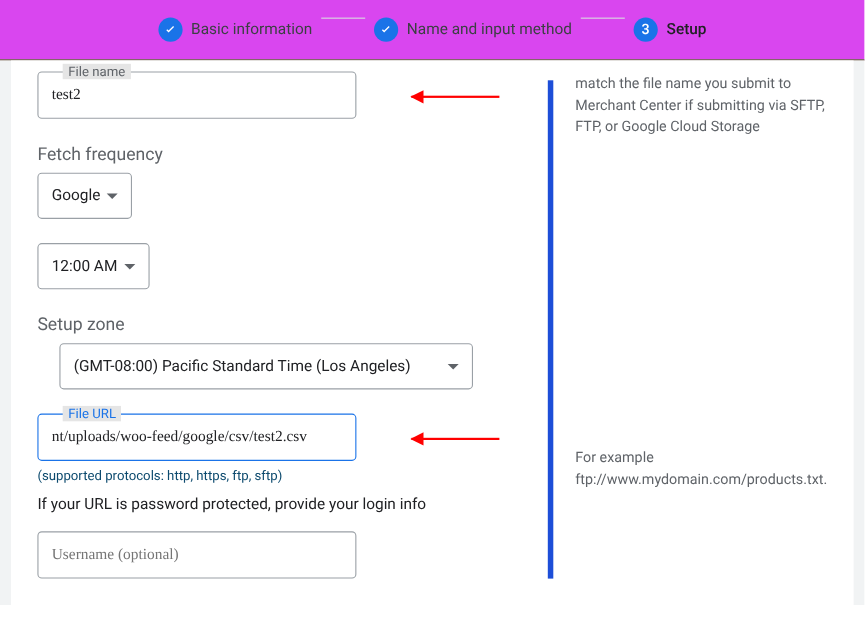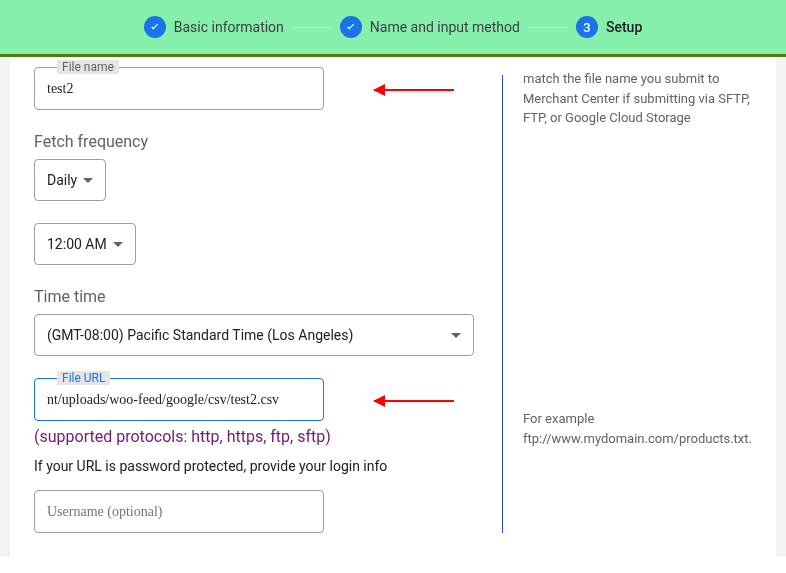--- a/index.html
+++ b/index.html
@@ -7,26 +7,26 @@
     font-family: 'Google Sans', Roboto, Arial, sans-serif;
     background: #fff;
     font-size: 14px;
     color: #202124;
     width: 786px;
     height: 573px;
     overflow: hidden;
   }
   .stepper {
     display: flex;
-    align-items: center;
+    align-items: flex-start;
     justify-content: center;
     padding: 16px 0;
     gap: 8px;
-    background: #86efac;
-    border-bottom: 3px solid #4d7c0f;
+    background: #d946ef;
+    border-bottom: 1px solid #4d7c0f;
   }
   .step { display: flex; align-items: center; gap: 8px; }
   .step-circle {
     width: 22px; height: 22px; border-radius: 50%;
     background: #1a73e8; color: #fff;
     display: flex; align-items: center; justify-content: center;
     font-size: 13px; font-weight: 500;
   }
   .step-circle svg { width: 14px; height: 14px; fill: #fff; }
   .step-label { font-size: 14px; color: #3c4043; }
@@ -37,21 +37,21 @@
     background: #f1f3f4;
     padding: 0 10px;
   }
   .panel {
     background: #fff;
     padding: 10px 24px 24px 24px;
     display: flex;
     gap: 0;
   }
   .left-col { width: 500px; }
-  .right-col { flex: 1; padding-left: 20px; border-left: 1px solid #1d4ed8; margin-top: 8px; }
+  .right-col { flex: 1; padding-left: 20px; border-left: 5px solid #1d4ed8; margin-top: 8px; }
 
   .form-group { margin-bottom: 22px; position: relative; }
   .field-label {
     font-size: 16px; color: #5f6368; margin-bottom: 8px; display:block;
   }
   .outlined {
     position: relative;
     border: 1px solid #9aa0a6;
     border-radius: 4px;
     padding: 12px 12px;
@@ -72,26 +72,26 @@
   .select-box {
     border: 1px solid #9aa0a6; border-radius: 4px;
     padding: 12px 12px; background:#fff;
     display: inline-flex; align-items:center; gap:6px;
     font-size: 14px; cursor:pointer;
   }
   .select-box .caret {
     width:0;height:0;border-left:5px solid transparent;
     border-right:5px solid transparent;border-top:5px solid #5f6368;
   }
-  .wide { width: 440px; justify-content: space-between; }
+  .wide { width: 376px; justify-content: space-between; margin-left: 20px; }
   .helper-text {
     font-size: 13px; color: #5f6368; line-height: 1.5;
   }
   .supported {
-    font-size: 16px; color: #701a75; margin: 4px 0 12px 0;
+    font-size: 12px; color: #0c4a6e; margin: 4px 0 12px 0;
   }
   .pw-note { font-size: 14px; color: #202124; margin-bottom: 16px; }
 
   .arrow {
     position: absolute;
     width: 80px; height: 2px; background:#ff0000;
     top: 50%;
   }
   .arrow::before {
     content:'';position:absolute;left:-1px;top:-5px;
@@ -141,34 +141,34 @@
         <div class="outlined filename-group">
           <span class="float-label">File name</span>
           <input type="text" value="test2" style="">
         </div>
         <div class="arrow arrow1"></div>
       </div>
 
       <div class="form-group">
         <span class="field-label">Fetch frequency</span>
         <div class="select-box">
-          <span>Daily</span>
+          <span>Google</span>
           <span class="caret"></span>
         </div>
       </div>
 
       <div class="form-group">
         <div class="select-box">
           <span>12:00 AM</span>
           <span class="caret"></span>
         </div>
       </div>
 
       <div class="form-group">
-        <span class="field-label">Time time</span>
+        <span class="field-label">Setup zone</span>
         <div class="select-box wide">
           <span>(GMT-08:00) Pacific Standard Time (Los Angeles)</span>
           <span class="caret"></span>
         </div>
       </div>
 
       <div class="form-group" style="position:relative; margin-bottom:6px;">
         <div class="outlined focused fileurl-group">
           <span class="float-label">File URL</span>
           <input type="text" value="nt/uploads/woo-feed/google/csv/test2.csv" style="">

